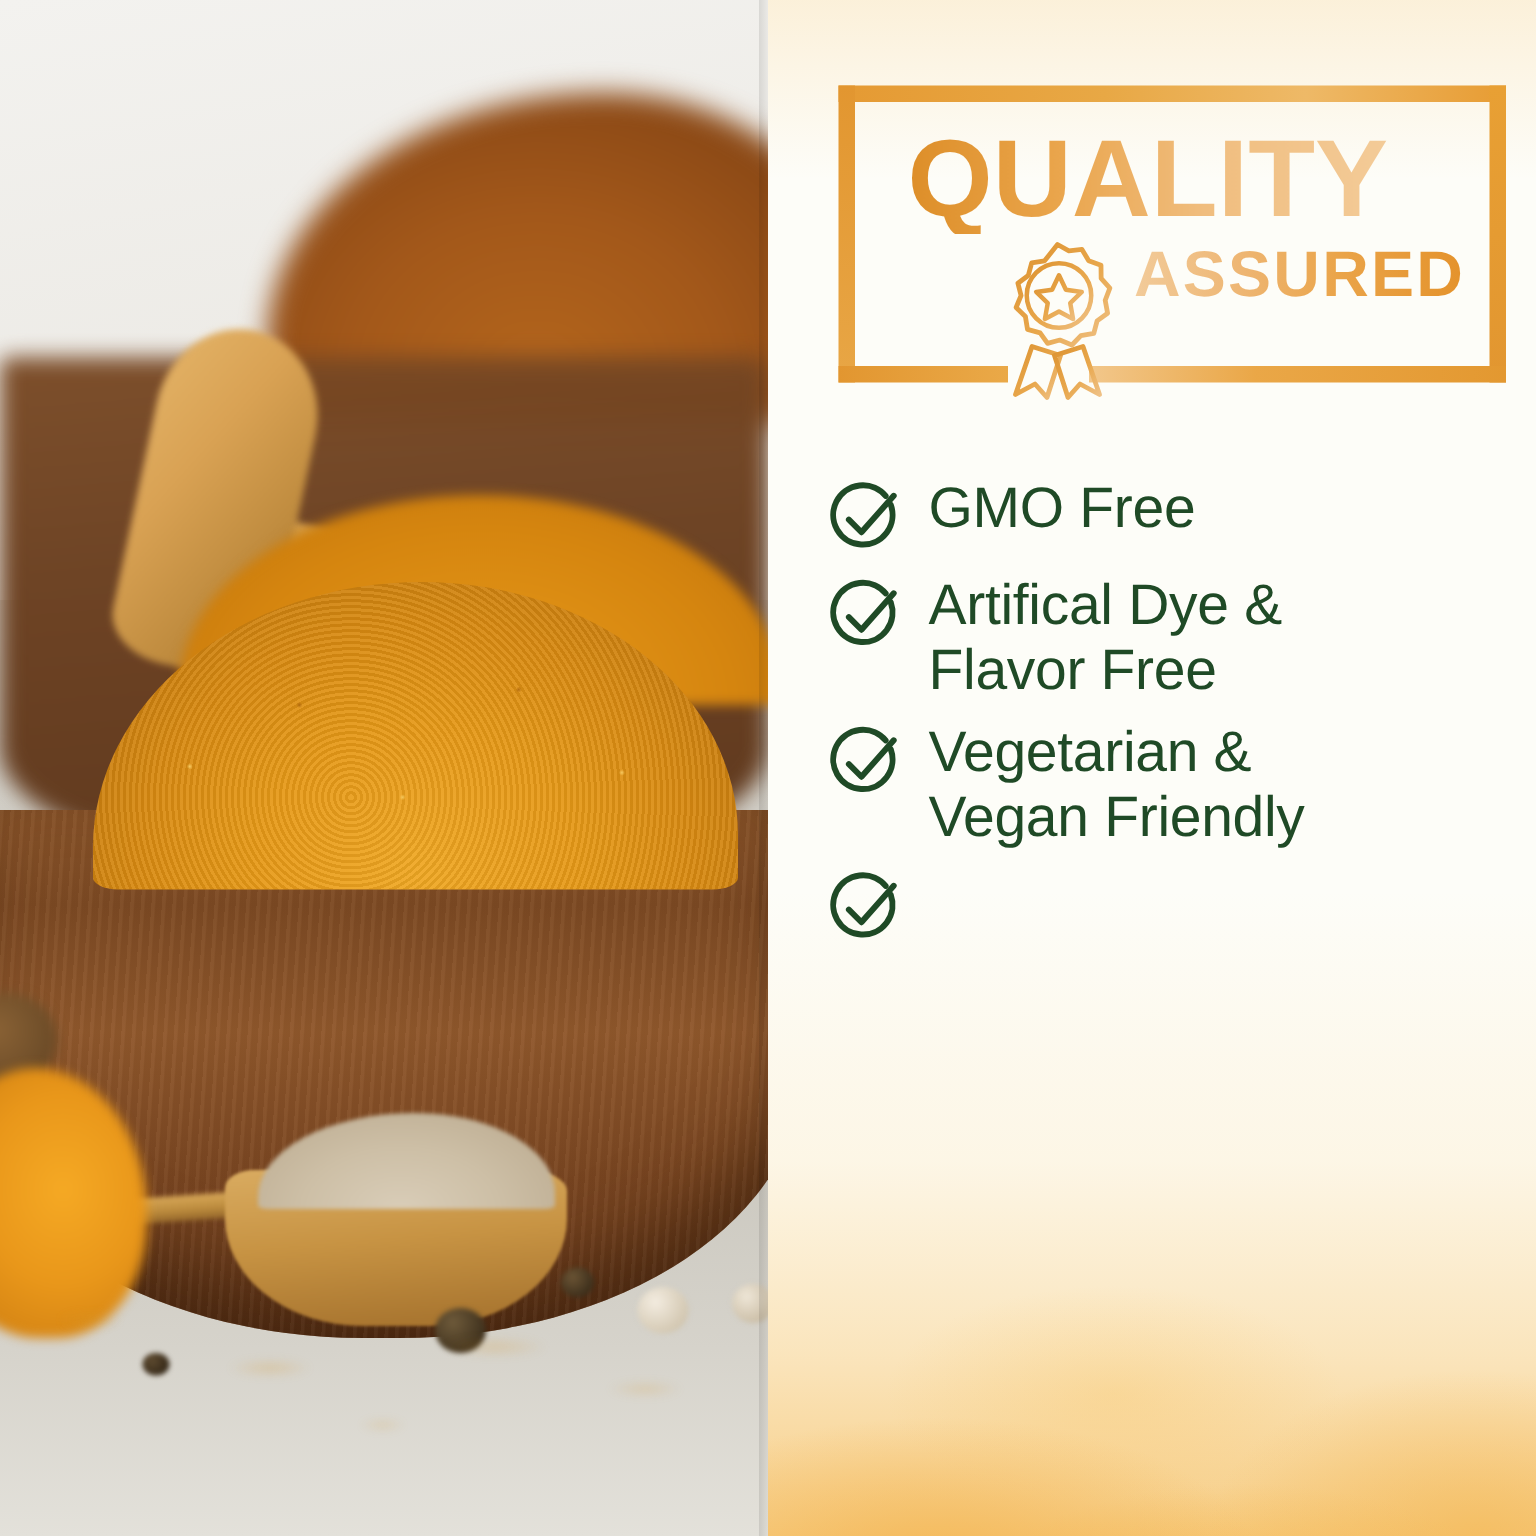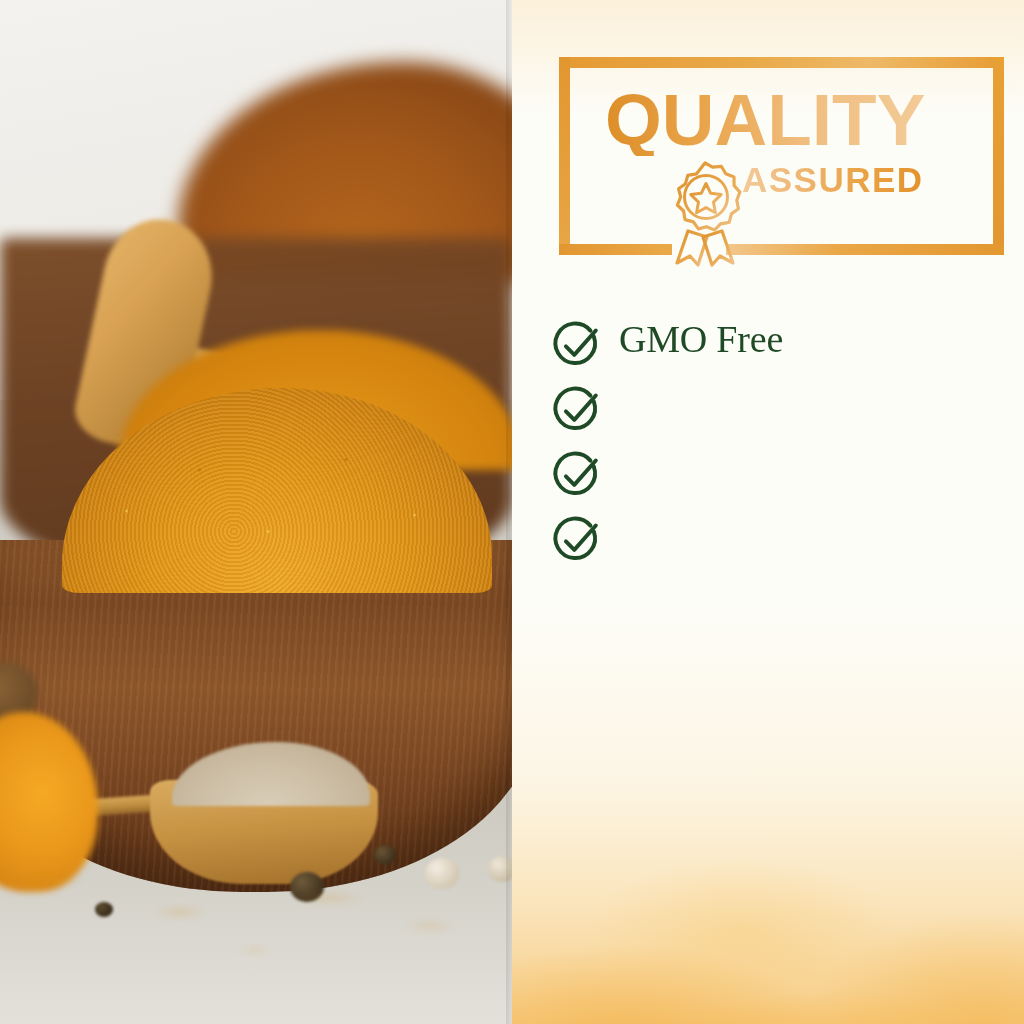--- a/index.html
+++ b/index.html
@@ -275,22 +275,22 @@
     line-height: 1;
     background: linear-gradient(90deg, #dd8e28 0%, #e9a44a 30%, #f0bd7e 62%, #f3cb98 100%);
     -webkit-background-clip: text;
     background-clip: text;
     color: transparent;
     -webkit-text-fill-color: transparent;
     white-space: nowrap;
   }
   .qa-sub {
     position: absolute;
-    left: 183px; top: 105px;
-    font-size: 35px;
+    left: 197px; top: 105px;
+    font-size: 43px;
     font-weight: bold;
     letter-spacing: 1.5px;
     line-height: 1;
     background: linear-gradient(90deg, #f2cb9a 0%, #eeb673 32%, #eaa449 62%, #e4922b 100%);
     -webkit-background-clip: text;
     background-clip: text;
     color: transparent;
     -webkit-text-fill-color: transparent;
     white-space: nowrap;
     text-decoration: underline;
@@ -319,21 +319,20 @@
     margin-right: 15px;
     margin-top: 2px;
   }
   .check-text {
     font-size: 38px;
     line-height: 1.14;
     color: #1f4a26;
     font-weight: normal;
     padding-top: 2px;
     letter-spacing: -0.2px;
-    font-family: Liberation Serif, serif;
   }
 </style>
 </head>
 <body>
 
 <div class="canvas">
 
   <div class="photo-pane">
     <div class="ph-backdrop"></div>
     <div class="ph-counter"></div>
@@ -414,36 +413,40 @@
       </div>
 
 
       <div class="check-row">
         <span class="check-icon">
           <svg viewBox="0 0 56 56" width="54" height="54" fill="none" aria-hidden="true">
             <path d="M45.5 17.5 A20.5 20.5 0 1 0 47.2 24.4" stroke="#1f4a26" stroke-width="4.1" stroke-linecap="round" fill="none" transform="rotate(-16 28 28)"></path>
             <path d="M16.5 29.5 L25.2 38.2 L47.5 13" stroke="#1f4a26" stroke-width="4.1" stroke-linecap="round" stroke-linejoin="round" fill="none"></path>
           </svg>
         </span>
+        <span class="check-text" style="white-space:pre-line">Artifical Dye &amp;
+Flavor Free</span>
+      </div>
+
+      <div class="check-row">
+        <span class="check-icon">
+          <svg viewBox="0 0 56 56" width="54" height="54" fill="none" aria-hidden="true">
+            <path d="M45.5 17.5 A20.5 20.5 0 1 0 47.2 24.4" stroke="#1f4a26" stroke-width="4.1" stroke-linecap="round" fill="none" transform="rotate(-16 28 28)"></path>
+            <path d="M16.5 29.5 L25.2 38.2 L47.5 13" stroke="#1f4a26" stroke-width="4.1" stroke-linecap="round" stroke-linejoin="round" fill="none"></path>
+          </svg>
+        </span>
+        <span class="check-text" style="white-space:pre-line">Vegetarian &amp;
+Vegan Friendly</span>
       </div>
 
       <div class="check-row">
         <span class="check-icon">
           <svg viewBox="0 0 56 56" width="54" height="54" fill="none" aria-hidden="true">
             <path d="M45.5 17.5 A20.5 20.5 0 1 0 47.2 24.4" stroke="#1f4a26" stroke-width="4.1" stroke-linecap="round" fill="none" transform="rotate(-16 28 28)"></path>
             <path d="M16.5 29.5 L25.2 38.2 L47.5 13" stroke="#1f4a26" stroke-width="4.1" stroke-linecap="round" stroke-linejoin="round" fill="none"></path>
           </svg>
         </span>
       </div>
 
-      <div class="check-row">
-        <span class="check-icon">
-          <svg viewBox="0 0 56 56" width="54" height="54" fill="none" aria-hidden="true">
-            <path d="M45.5 17.5 A20.5 20.5 0 1 0 47.2 24.4" stroke="#1f4a26" stroke-width="4.1" stroke-linecap="round" fill="none" transform="rotate(-16 28 28)"></path>
-            <path d="M16.5 29.5 L25.2 38.2 L47.5 13" stroke="#1f4a26" stroke-width="4.1" stroke-linecap="round" stroke-linejoin="round" fill="none"></path>
-          </svg>
-        </span>
-      </div>
-
     </div>
   </div>
 
 </div>
 
 </body></html>

